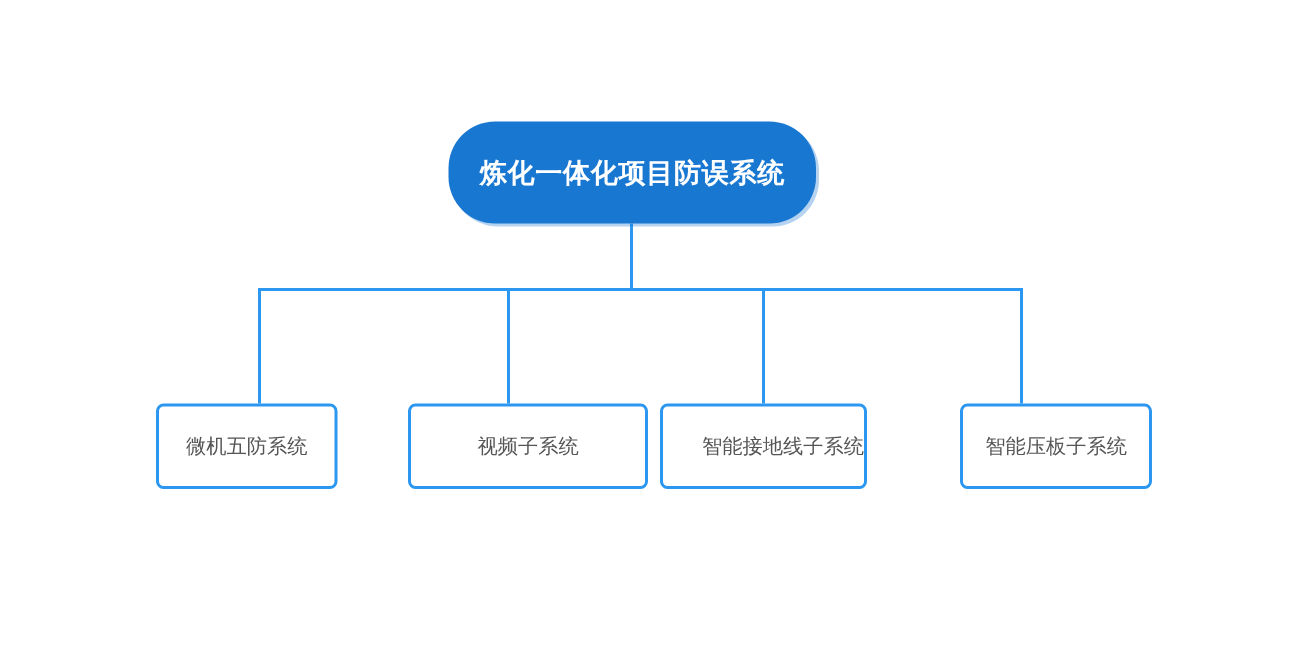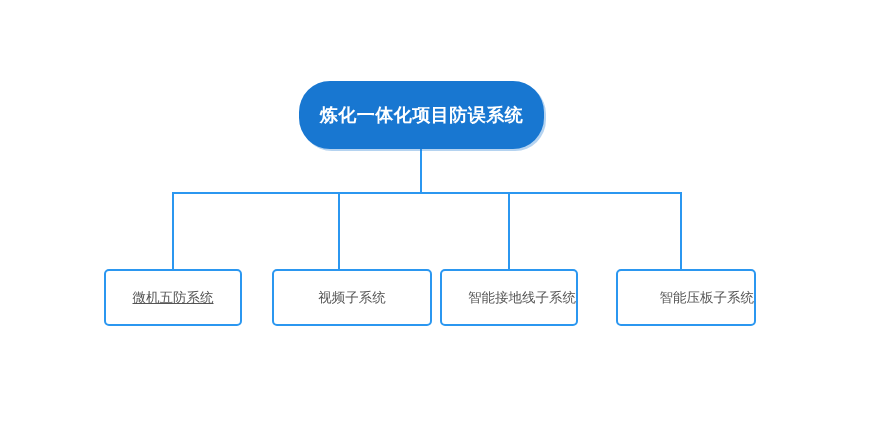--- a/index.html
+++ b/index.html
@@ -59,26 +59,26 @@
   <div class="line" style="left:172px; top:192px; width:510px; height:2px;"></div>
   <div class="line" style="left:172px; top:193px; width:2px; height:76px;"></div>
   <div class="line" style="left:338px; top:193px; width:2px; height:76px;"></div>
   <div class="line" style="left:508px; top:193px; width:2px; height:76px;"></div>
   <div class="line" style="left:680px; top:193px; width:2px; height:76px;"></div>
 
   <div class="node root">
     <span>炼化一体化项目防误系统</span>
   </div>
 
-  <div class="node child" style="left:104px; width:138px;text-decoration:underline;">
+  <div class="node child" style="left:104px; width:121px;">
     <span>微机五防系统</span>
   </div>
   <div class="node child" style="left:272px; width:160px;">
     <span>视频子系统</span>
   </div>
   <div class="node child" style="left:440px; width:138px;justify-content:flex-end;">
     <span>智能接地线子系统</span>
   </div>
-  <div class="node child" style="left:616px; width:140px;justify-content:flex-end;">
+  <div class="node child" style="left:640px; width:128px;">
     <span>智能压板子系统</span>
   </div>
 
 </div>
 
 </body></html>

